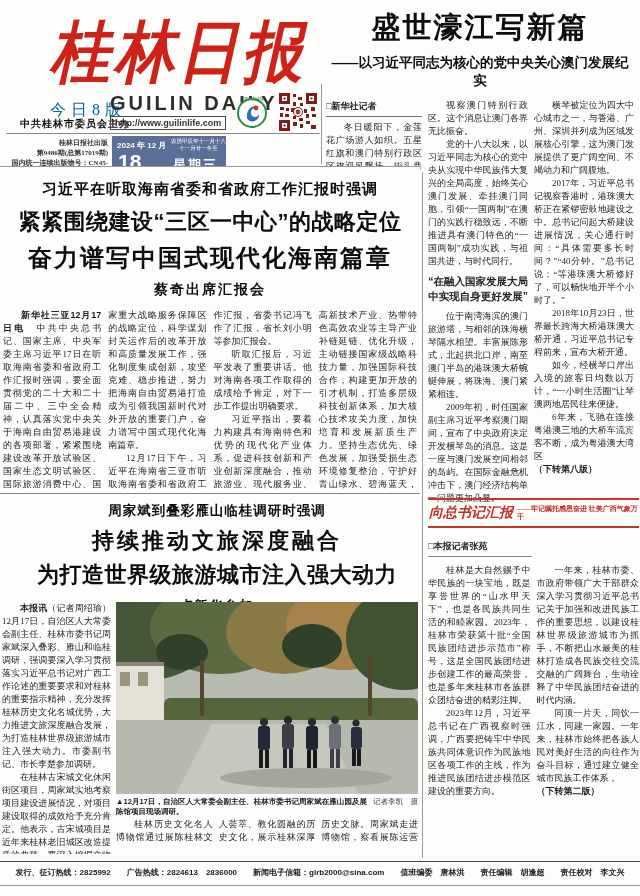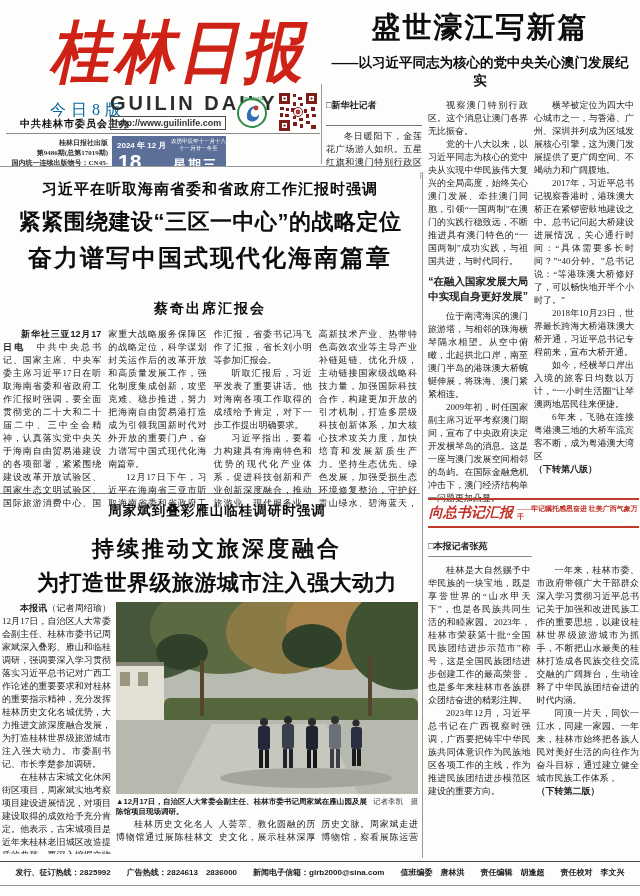--- a/index.html
+++ b/index.html
@@ -39,40 +39,40 @@
   .honors p{text-indent:0;}
   .honors p:last-child{padding-left:10px;}
   .vline-mast{position:absolute;left:321px;top:84px;height:80px;border-left:1px solid #999;}
   
   .macau{position:absolute;left:326px;top:8px;width:308px;}
   .m-headline{font-size:29px;text-align:center;letter-spacing:2px;}
   .m-subhead{font-size:13.5px;text-align:center;margin-top:6px;letter-spacing:0;}
   .m-cols{display:flex;gap:6px;margin-top:9px;}
   .m-col1{width:96px;height:86px;overflow:hidden;}
   .m-col2,.m-col3{width:100px;height:408px;overflow:hidden;}
-  .byline-box{font-size:9px;font-weight:bold;border-bottom:1px solid #777;padding:1px 0 12px 0;margin-bottom:4px;
-      font-family:Liberation Mono, monospace;}
+  .byline-box{font-size:9px;font-weight:bold;border-bottom:1px solid #777;padding:1px 0 3px 0;margin-bottom:4px;
+      font-family:Liberation Serif, serif;}
   .crosshead{font-size:10.5px;line-height:15px;font-weight:bold;text-align:center;margin:6px 0;
       font-family:"Liberation Sans",sans-serif;}
   .continues{font-weight:bold;text-align:right;text-indent:0 !important;}
   
   .hainan{position:absolute;left:0;top:166px;width:420px;height:326px;background:#fdfdfc;z-index:3;
       border-top:1px solid #999;border-bottom:1px solid #888;}
   .h-kicker{font-size:15px;text-align:center;margin-top:13px;letter-spacing:1px;}
   .h-line1{font-size:22px;text-align:center;margin-top:8px;letter-spacing:0.5px;}
   .h-line2{font-size:24px;text-align:center;margin-top:5px;letter-spacing:2px;}
-  .h-deck{font-size:14px;text-align:center;margin-top:26px;letter-spacing:2px;}
+  .h-deck{font-size:14px;text-align:center;margin-top:7px;letter-spacing:2px;}
   .h-body{margin:10px 3px 0 3px;height:184px;column-count:4;column-gap:7px;overflow:hidden;}
   .dateline{font-weight:bold;font-family:"Liberation Sans",sans-serif;}
   
   .vline-main{position:absolute;left:422px;top:172px;height:686px;border-left:1px solid #999;}
   
   .tourism{position:absolute;left:0;top:498px;width:418px;height:360px;padding-left:8px;}
   .t-kicker{font-size:13.5px;text-align:center;margin-top:4px;letter-spacing:1px;}
-  .t-line1{font-size:22px;text-align:center;margin-top:14px;letter-spacing:3px;}
+  .t-line1{font-size:22px;text-align:center;margin-top:6px;letter-spacing:3px;}
   .t-line2{font-size:22px;text-align:center;margin-top:4px;letter-spacing:0.5px;}
   .t-deck{font-size:13px;text-align:center;margin-top:7px;letter-spacing:2px;}
   .t-leftcol{position:absolute;left:2px;top:104px;width:109px;height:252px;overflow:hidden;}
   .t-photo{position:absolute;left:116px;top:104px;width:302px;height:192px;background:#aab0a0;}
   .t-caption{position:absolute;left:116px;top:299px;width:302px;display:flex;gap:6px;
       font-size:7.5px;line-height:10px;font-weight:bold;color:#222;
       font-family:"Liberation Sans",sans-serif;}
   .t-caption .cap{flex:1;text-align:justify;}
   .t-caption .credit{white-space:nowrap;font-weight:normal;color:#444;}
   .t-bottomcols{position:absolute;left:116px;top:320px;width:302px;height:38px;column-count:3;
@@ -186,21 +186,21 @@
     <div class="m-headline hl">盛世濠江写新篇</div>
     <div class="m-subhead hl">——以习近平同志为核心的党中央关心澳门发展纪实</div>
     <div class="m-cols">
       <div class="m-col1 smalltxt">
         <div class="byline-box">□新华社记者</div>
         <div style="display:contents"><p>冬日暖阳下，金莲花广场游人如织。五星红旗和澳门特别行政区区旗迎风飘扬，街头巷尾一派喜庆气象。12月20日，是澳门回归祖国25周年纪念日。</p></div>
       </div>
       <div class="m-col2 smalltxt">
         <div style="display:contents"><p>视察澳门特别行政区。这个消息让澳门各界无比振奋。</p><p>党的十八大以来，以习近平同志为核心的党中央从实现中华民族伟大复兴的全局高度，始终关心澳门发展、牵挂澳门同胞，引领“一国两制”在澳门的实践行稳致远，不断推进具有澳门特色的“一国两制”成功实践，与祖国共进，与时代同行。</p></div>
         <div class="crosshead">“在融入国家发展大局中实现自身更好发展”</div>
-        <div style="display:contents"><p>位于南湾海滨的澳门旅游塔，与相邻的珠海横琴隔水相望。从空中俯瞰，北起拱北口岸，南至澳门半岛的港珠澳大桥蜿蜒伸展，将珠海、澳门紧紧相连。</p><p>2009年初，时任国家副主席习近平考察澳门期间，宣布了中央政府决定开发横琴岛的消息。这是一座与澳门发展空间相邻的岛屿。在国际金融危机冲击下，澳门经济结构单一问题更加凸显。</p></div>
+        <div style="display:contents"><p>位于南湾海滨的澳门旅游塔，与相邻的珠海横琴隔水相望。丰富展陈形式，北起拱北口岸，南至澳门半岛的港珠澳大桥蜿蜒伸展，将珠海、澳门紧紧相连。</p><p>2009年初，时任国家副主席习近平考察澳门期间，宣布了中央政府决定开发横琴岛的消息。这是一座与澳门发展空间相邻的岛屿。在国际金融危机冲击下，澳门经济结构单一问题更加凸显。</p></div>
       </div>
       <div class="m-col3 smalltxt">
         <div style="display:contents"><p>横琴被定位为四大中心城市之一，与香港、广州、深圳并列成为区域发展核心引擎，这为澳门发展提供了更广阔空间、不竭动力和广阔腹地。</p><p>2017年，习近平总书记视察香港时，港珠澳大桥正在紧锣密鼓地建设之中。总书记问起大桥建设进展情况，关心通行时间：“具体需要多长时间？”“40分钟。”总书记说：“等港珠澳大桥修好了，可以畅快地开半个小时了。”</p><p>2018年10月23日，世界最长跨海大桥港珠澳大桥开通，习近平总书记专程前来，宣布大桥开通。</p><p>如今，经横琴口岸出入境的旅客日均数以万计，“一小时生活圈”让琴澳两地居民往来便捷。</p><p>6年来，飞驰在连接粤港澳三地的大桥车流宾客不断，成为粤港澳大湾区</p></div>
         <p class="continues">（下转第八版）</p>
       </div>
     </div>
   </div>
 
   <div class="hainan">
     <div class="h-kicker hl">习近平在听取海南省委和省政府工作汇报时强调</div>

